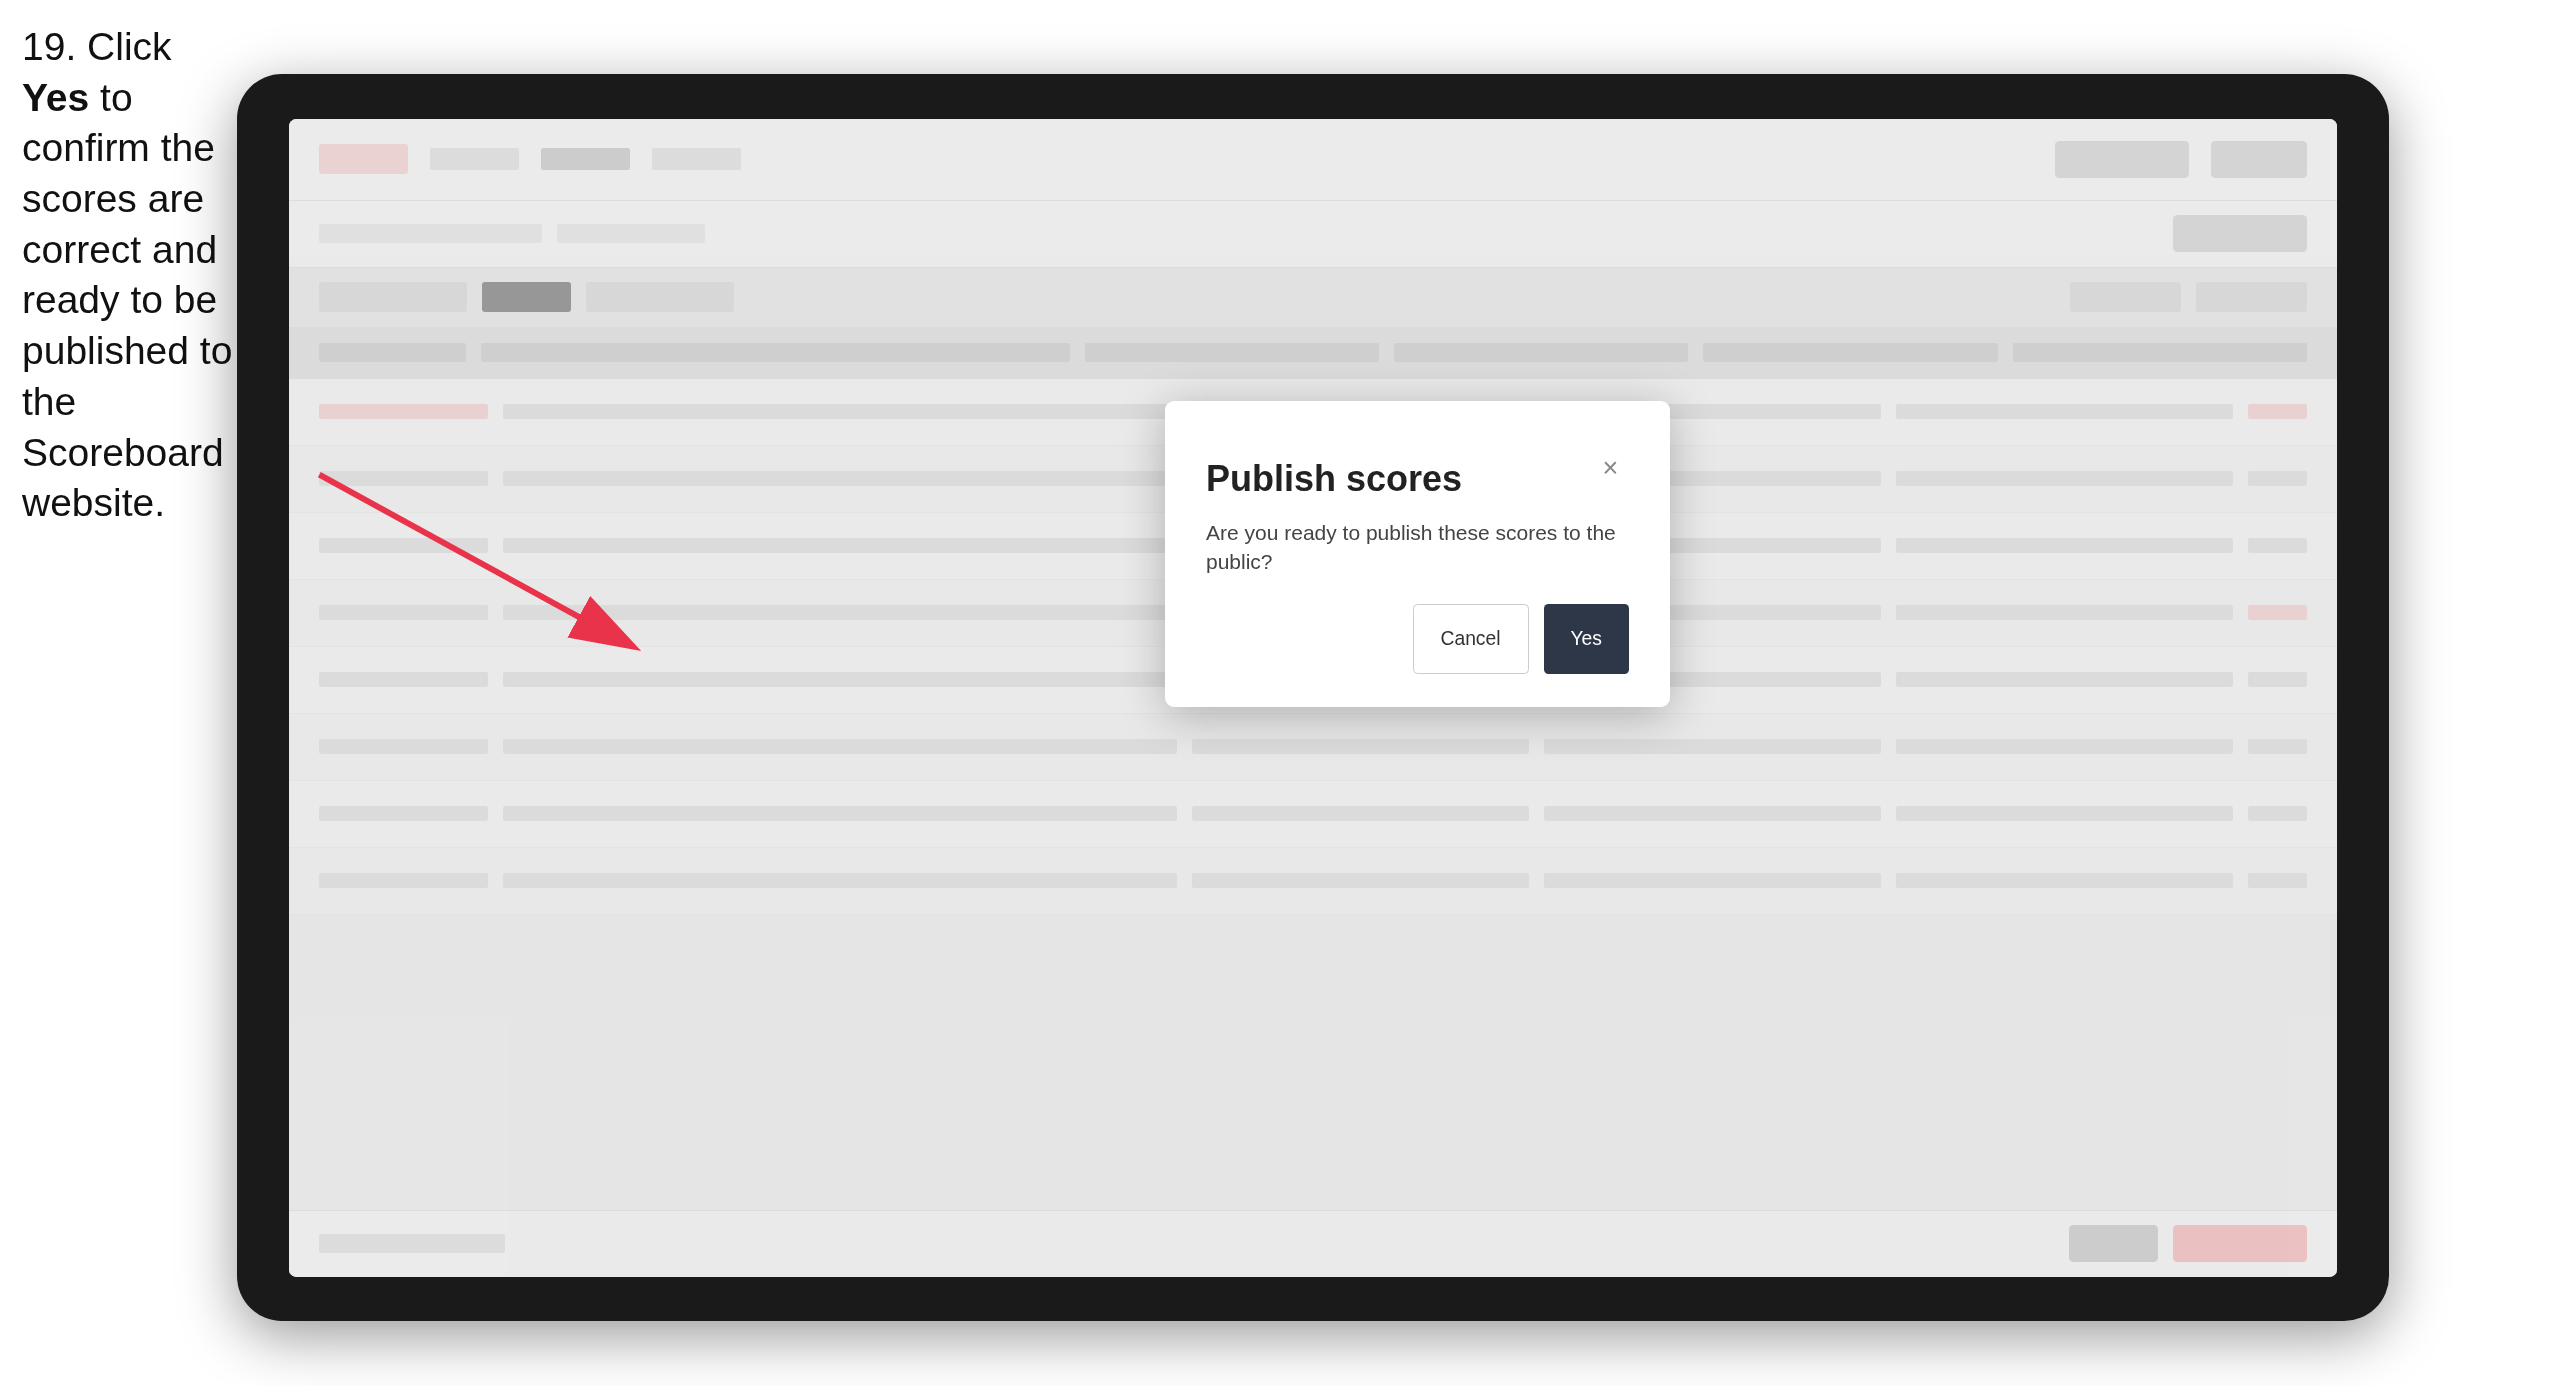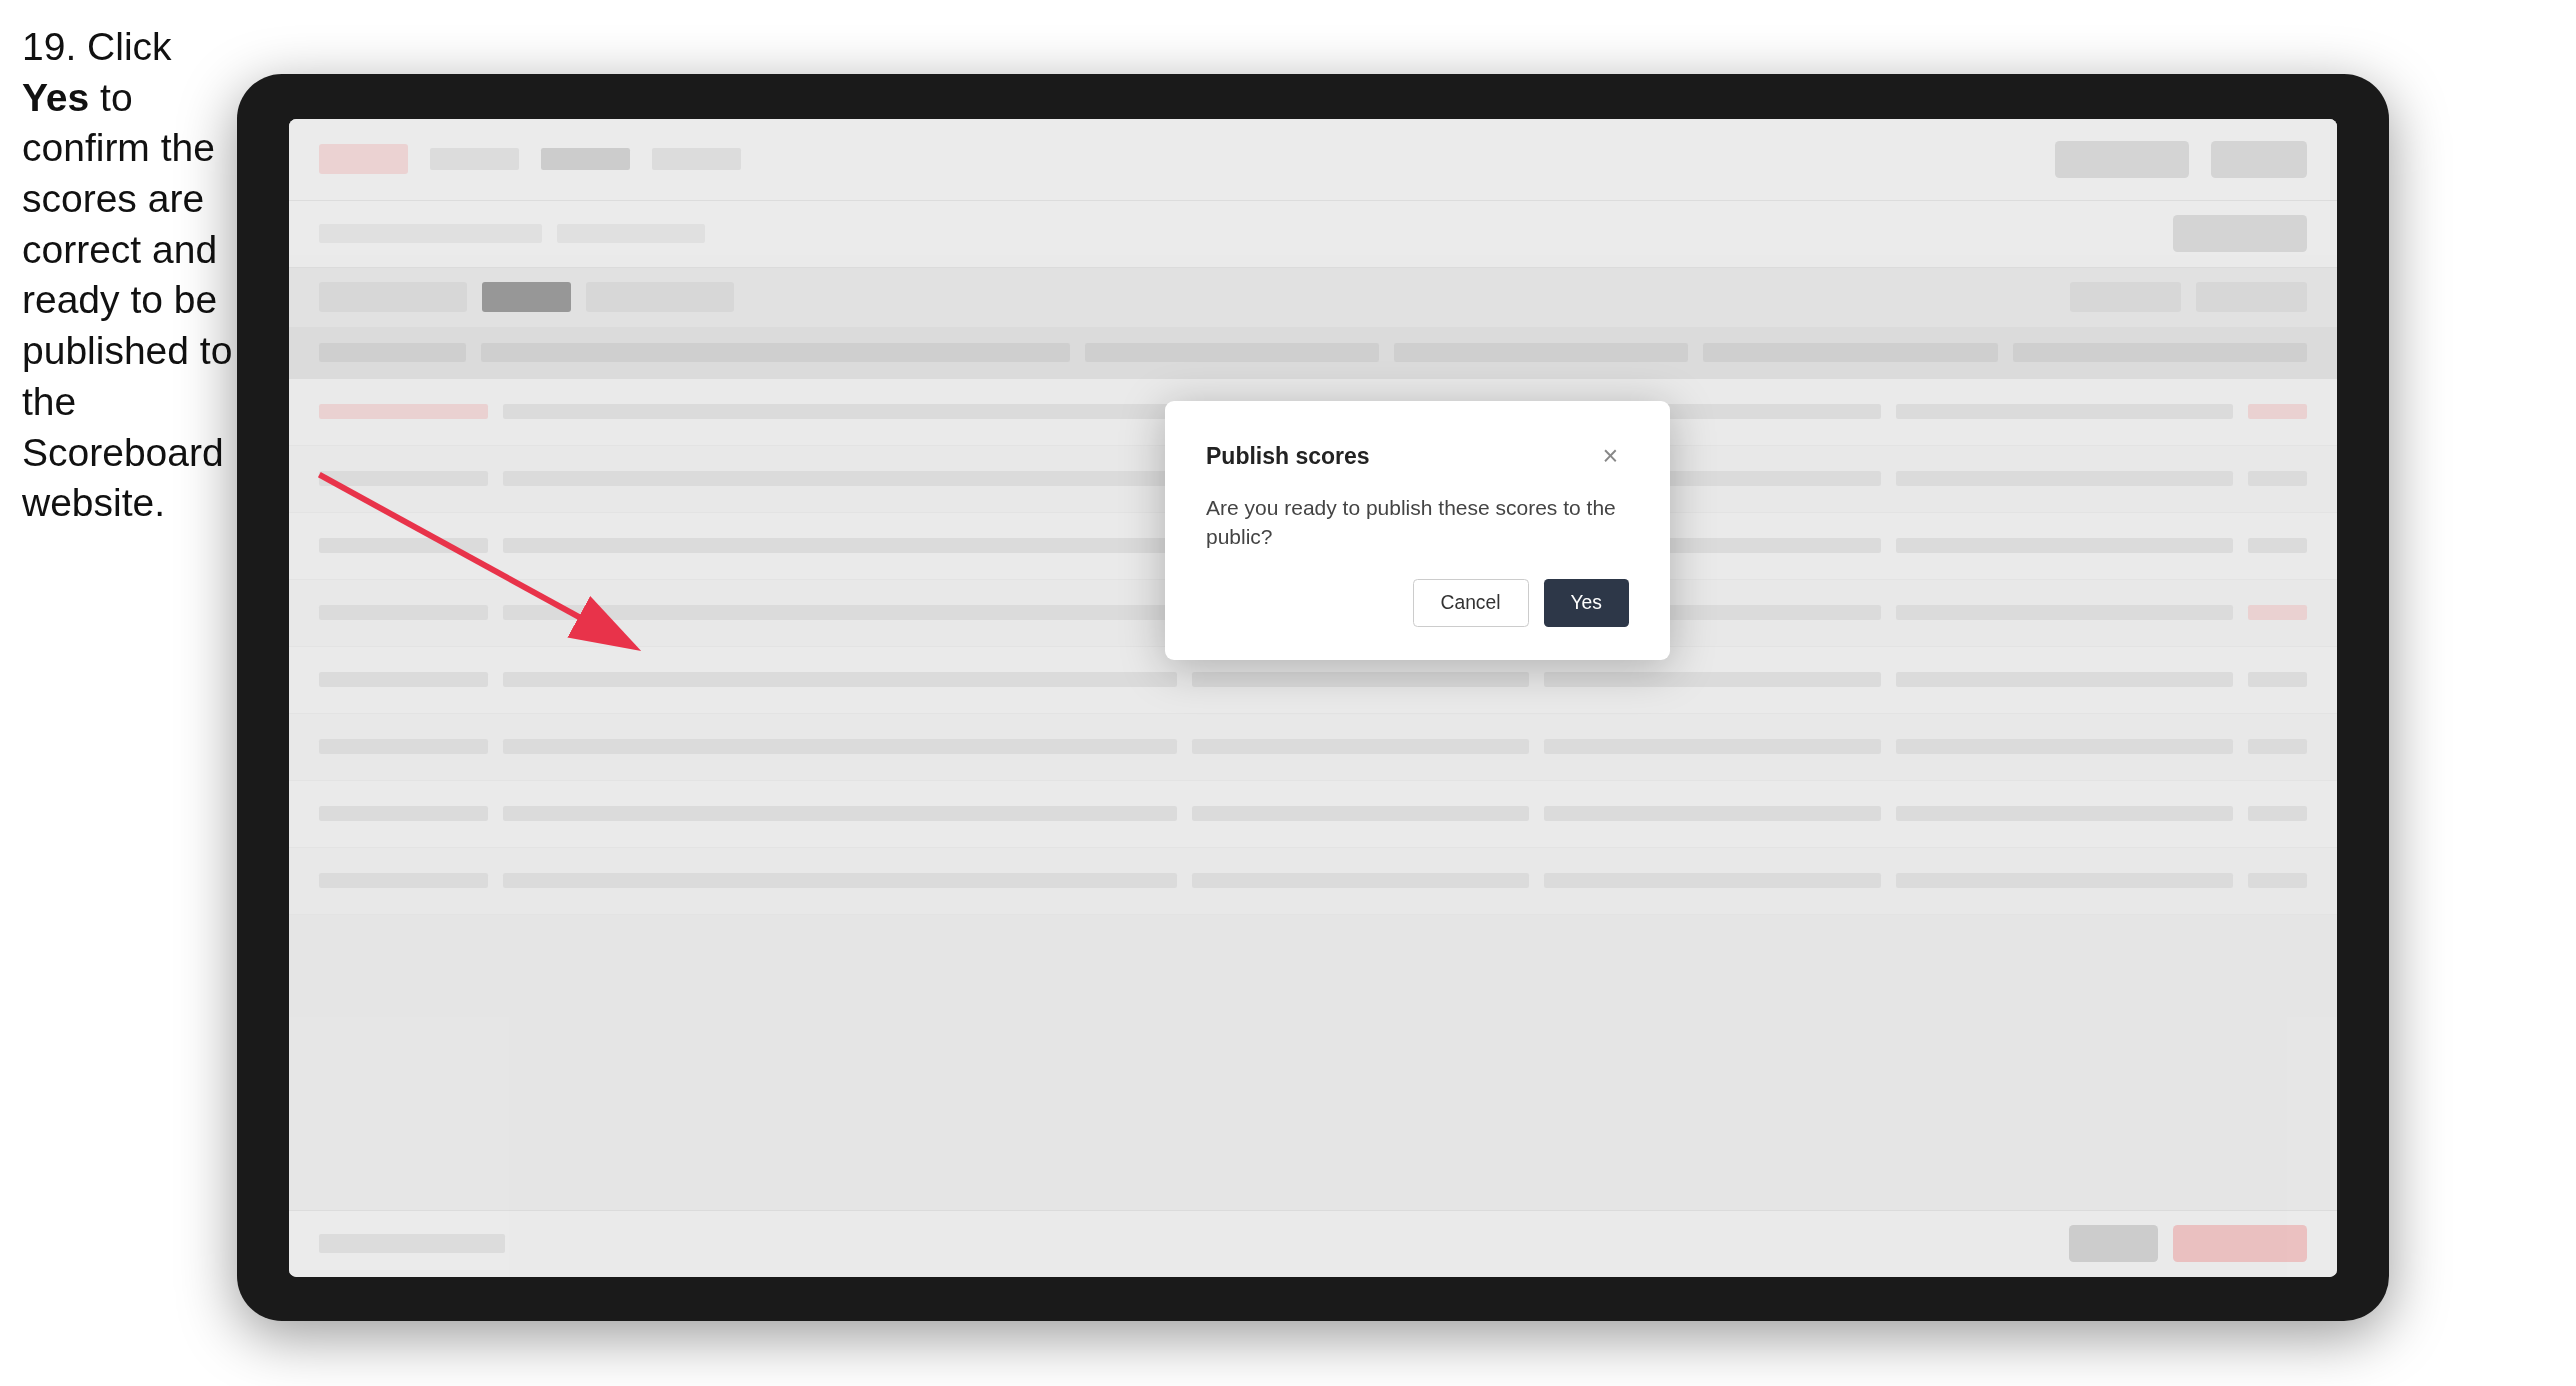--- a/index.html
+++ b/index.html
@@ -254,23 +254,24 @@
     }
 
     .dialog-header {
       display: flex;
       align-items: center;
       justify-content: space-between;
       margin-bottom: 18.6px;
     }
 
     .dialog-title {
-      font-size: 23px;
+      font-size: 36px;
       font-weight: 600;
       color: #222;
+      margin-top: 20px;
     }
 
     .dialog-close {
       width: 37px;
       height: 37px;
       display: flex;
       align-items: center;
       justify-content: center;
       cursor: pointer;
       color: #888;
@@ -287,21 +288,21 @@
       line-height: 1.4;
     }
 
     .dialog-actions {
       display: flex;
       justify-content: flex-end;
       gap: 15px;
     }
 
     .btn-cancel {
-      padding: 12px 27px;
+      padding: 23px 27px;
       font-size: 19.3px;
       border: 0.7px solid #ccc;
       background: #fff;
       color: #333;
       border-radius: 4.5px;
       cursor: pointer;
     }
 
     .btn-yes {
       padding: 12px 27px;

